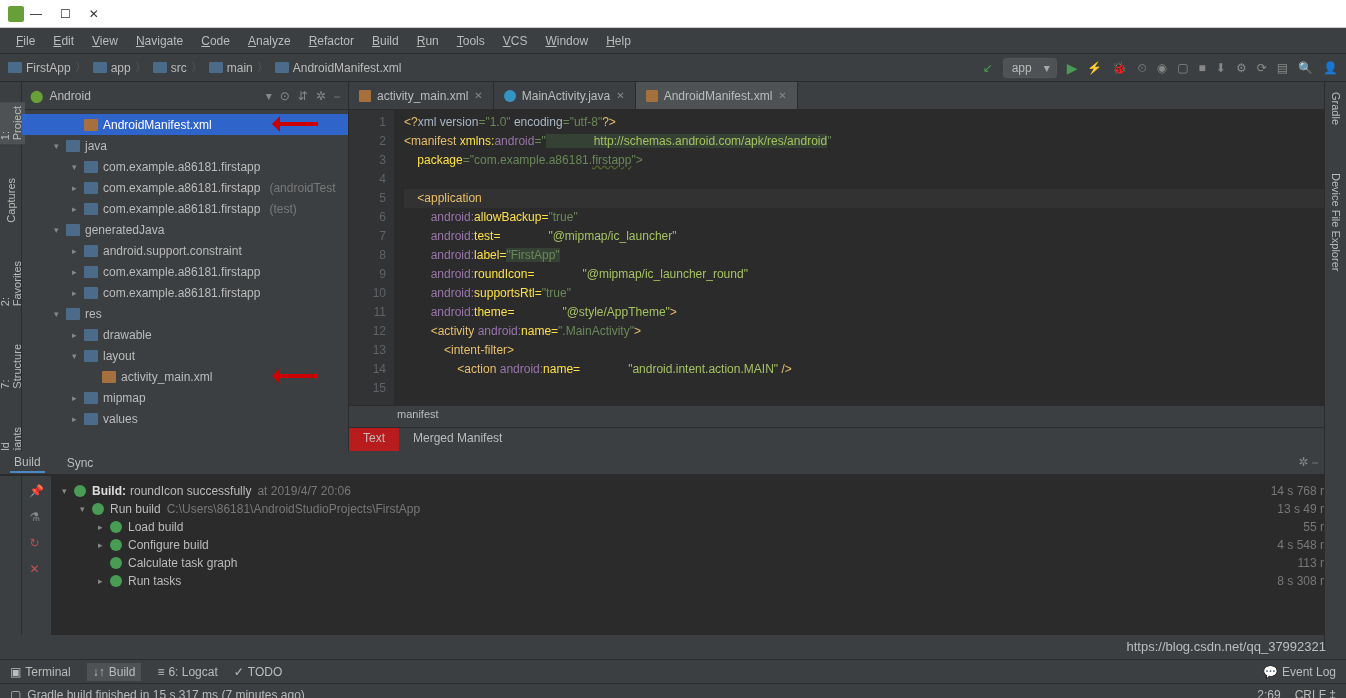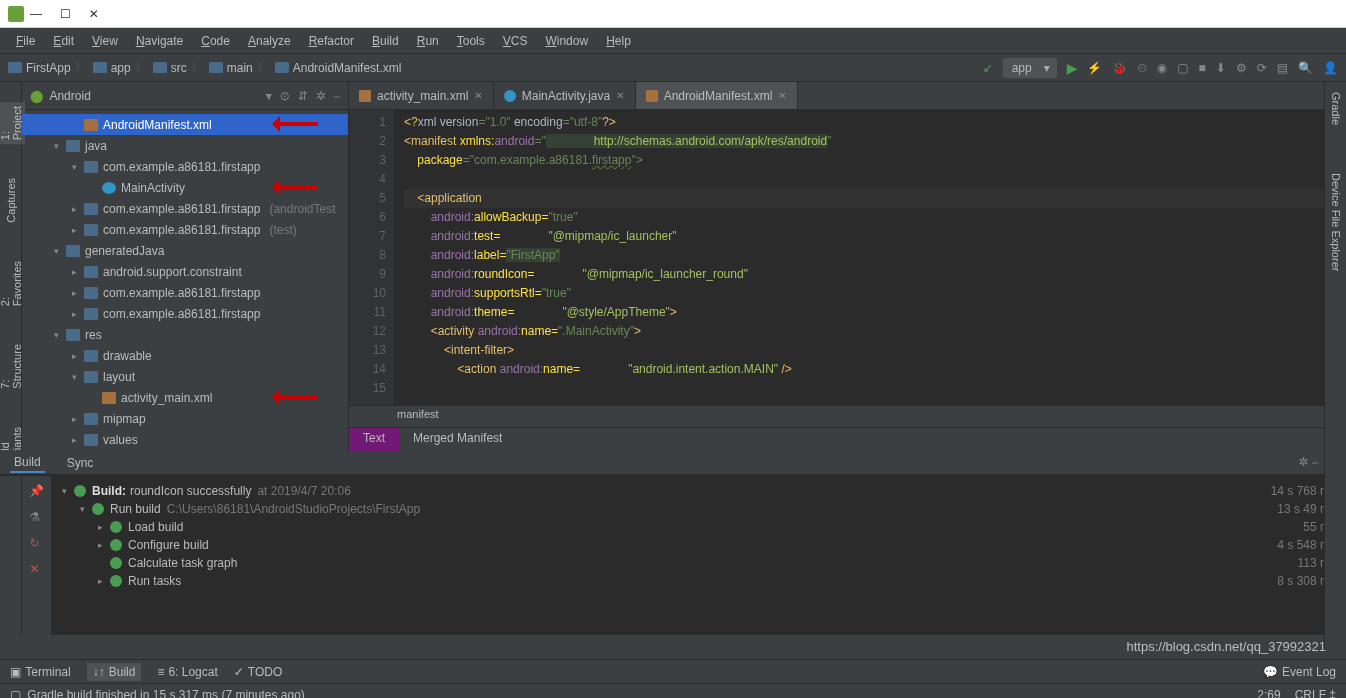--- a/index.html
+++ b/index.html
@@ -51,21 +51,21 @@
 .code { flex: 1; padding: 3px 0 0 10px; line-height: 19px; white-space: pre; background: #2b2b2b; color: #a9b7c6; overflow: hidden; }
 .hl-tag { color: #e8bf6a; }
 .hl-attr { color: #fde047; }
 .hl-ns { color: #9876aa; }
 .hl-str { color: #6a8759; }
 .hl-str2 { color: #a5c261; padding-left: 48px; }
 .sel-line { background: #323232; display: inline-block; width: 100%; }
 .breadcrumb-bar { height: 22px; background: #3c3f41; border-top: 1px solid #2b2b2b; padding: 2px 48px; color: #bbb; font-size: 11px; }
 .bottom-tabs { height: 24px; background: #3c3f41; display: flex; border-top: 1px solid #2b2b2b; }
 .bottom-tabs .btab { padding: 3px 14px; color: #bbb; cursor: pointer; }
-.bottom-tabs .btab.active { background: #701a75; }
+.bottom-tabs .btab.active { background: #b91c1c; }
 .build-panel { height: 184px; background: #2b2b2b; display: flex; border-top: 1px solid #2b2b2b; }
 .build-header { position: absolute; height: 24px; display: flex; align-items: center; padding: 0 10px; gap: 18px; color: #bbb; background: #3c3f41; width: 100%; border-bottom: 1px solid #2b2b2b; }
 .build-header .bhtab { cursor: pointer; padding: 2px 4px; }
 .build-header .bhtab.active { border-bottom: 2px solid #4a88c7; }
 .build-body { margin-top: 24px; display: flex; width: 100%; }
 .build-left { width: 30px; background: #3c3f41; border-right: 1px solid #2b2b2b; display: flex; flex-direction: column; align-items: center; gap: 12px; padding-top: 8px; }
 .build-left .bi { width: 14px; height: 14px; color: #888; }
 .build-tree { flex: 1; padding: 6px 10px; font-size: 12px; }
 .build-row { display: flex; align-items: center; height: 18px; }
 .build-row .ok { width: 12px; height: 12px; background: #499C54; border-radius: 50%; margin-right: 6px; }
@@ -190,26 +190,20 @@
         <div class="tree-item" style="padding-left: 32px;">
           <span class="arrow">▾</span>
           <span class="ficon folder"></span>
           <span>java</span>
         </div>
         <div class="tree-item" style="padding-left: 50px;">
           <span class="arrow">▾</span>
           <span class="ficon folder"></span>
           <span>com.example.a86181.firstapp</span>
         </div>
-        <div class="tree-item" style="padding-left: 68px;">
-          <span class="arrow"></span>
-          <span class="ficon file-java"></span>
-          <span>MainActivity</span>
-          <span class="red-arrow" style="right:20px"></span>
-        </div>
         <div class="tree-item" style="padding-left: 50px;">
           <span class="arrow">▸</span>
           <span class="ficon folder"></span>
           <span>com.example.a86181.firstapp</span>
           <span class="dim">(androidTest</span>
         </div>
         <div class="tree-item" style="padding-left: 50px;">
           <span class="arrow">▸</span>
           <span class="ficon folder"></span>
           <span>com.example.a86181.firstapp</span>

